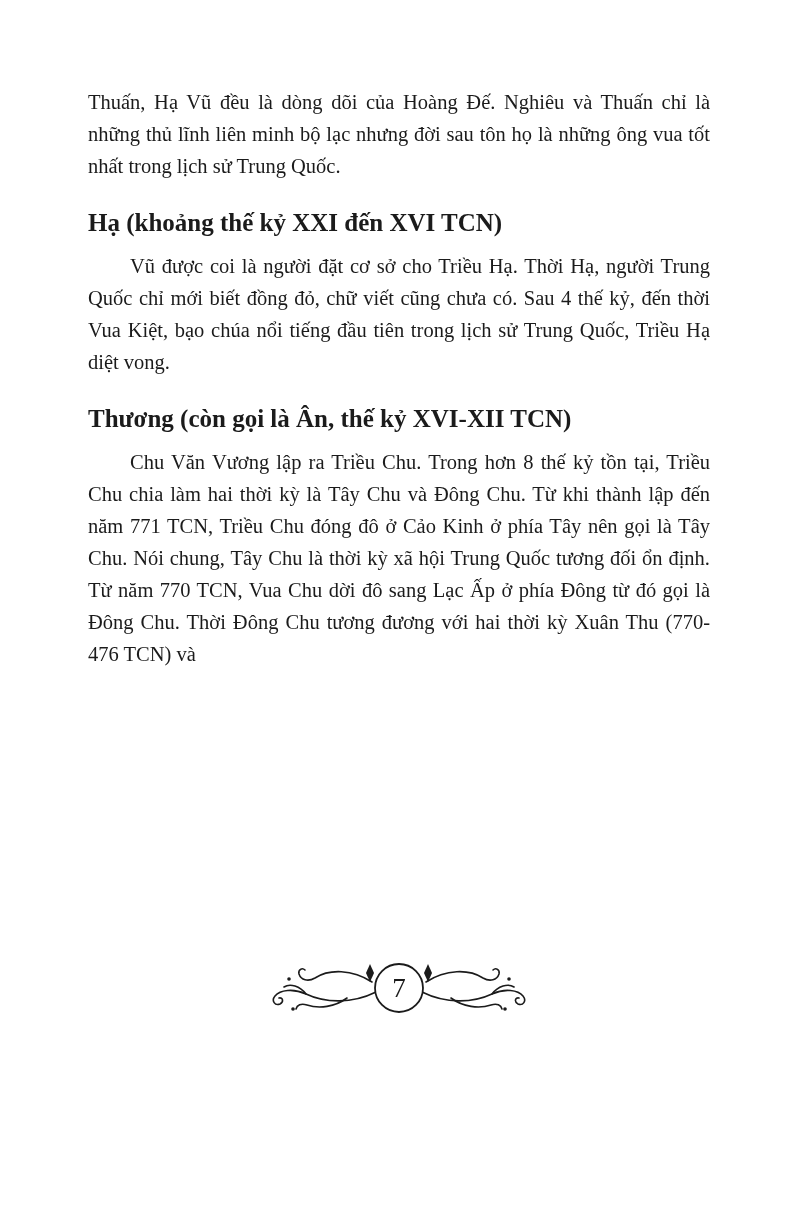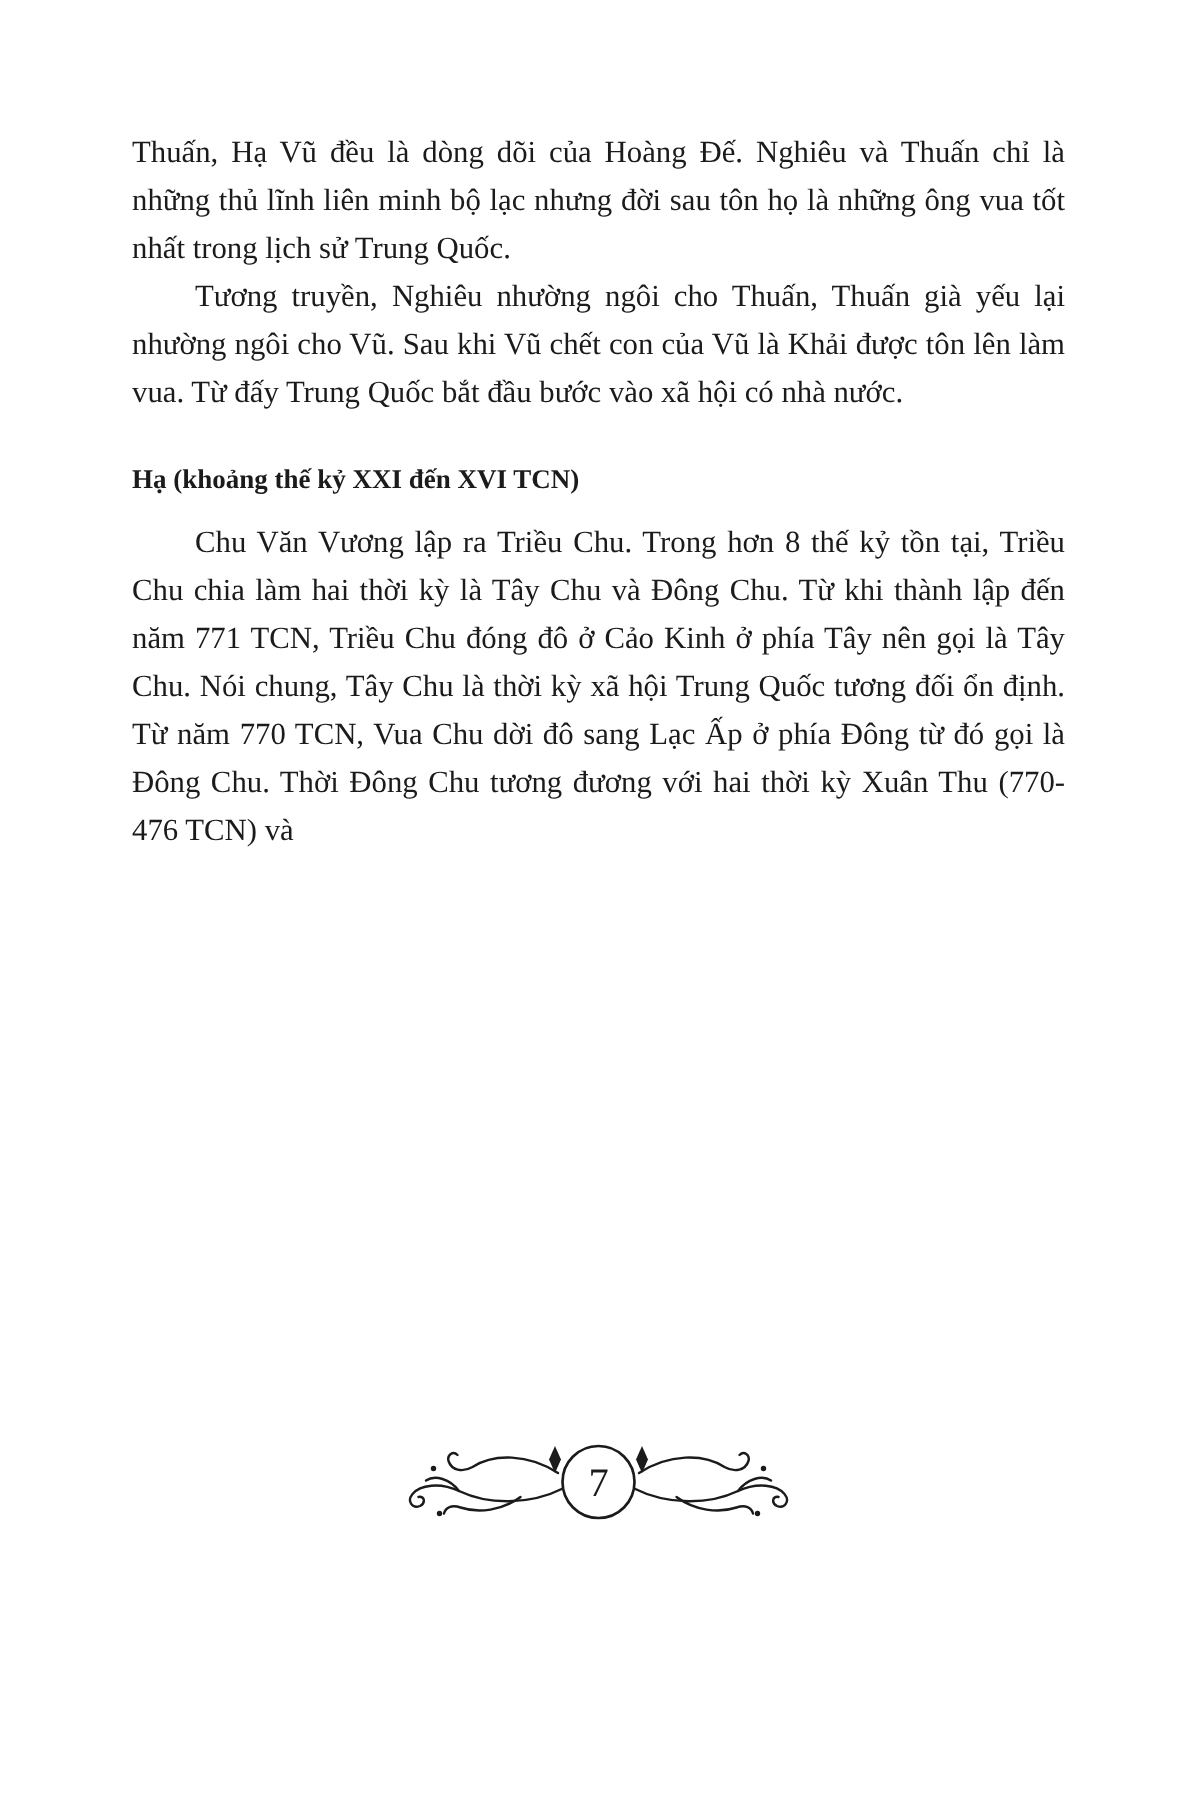--- a/index.html
+++ b/index.html
@@ -26,21 +26,21 @@
     font-size: 20.5px;
     line-height: 32px;
     text-align: justify;
     text-justify: inter-word;
   }
   .body-text p.indent {
     text-indent: 42px;
   }
   h2.section-heading {
     margin: 26px 0 12px 0;
-    font-size: 18px;
+    font-size: 25px;
     line-height: 30px;
     font-weight: bold;
     text-align: left;
   }
   .footer {
     position: absolute;
     left: 0;
     bottom: 52px;
     width: 798px;
     display: flex;
@@ -56,28 +56,29 @@
 </style>
 </head>
 <body>
 
 <div class="page">
 
   <div class="body-text">
 
     <p>Thuấn, Hạ Vũ đều là dòng dõi của Hoàng Đế. Nghiêu và Thuấn chỉ là những thủ lĩnh liên minh bộ lạc nhưng đời sau tôn họ là những ông vua tốt nhất trong lịch sử Trung Quốc.</p>
 
-    <p class="indent">Tương truyền, Nghiêu nhường ngôi cho Thuấn, Thuấn già yếu lại nhường ngôi cho Vũ. Sau khi Vũ chết con của Vũ là Khải được tôn lên làm vua. Từ đấy Trung Quốc bắt đầu bước vào xã hội có nhà nước.</p>
 
 
     <section>
       <h2 class="section-heading">Hạ (khoảng thế kỷ XXI đến XVI TCN)</h2>
+      <p class="indent">Vũ được coi là người đặt cơ sở cho Triều Hạ. Thời Hạ, người Trung Quốc chỉ mới biết đồng đỏ, chữ viết cũng chưa có. Sau 4 thế kỷ, đến thời Vua Kiệt, bạo chúa nổi tiếng đầu tiên trong lịch sử Trung Quốc, Triều Hạ diệt vong.</p>
     </section>
 
     <section>
+      <h2 class="section-heading">Thương (còn gọi là Ân, thế kỷ XVI-XII TCN)</h2>
     </section>
 
     <section>
       <p class="indent">Chu Văn Vương lập ra Triều Chu. Trong hơn 8 thế kỷ tồn tại, Triều Chu chia làm hai thời kỳ là Tây Chu và Đông Chu. Từ khi thành lập đến năm 771 TCN, Triều Chu đóng đô ở Cảo Kinh ở phía Tây nên gọi là Tây Chu. Nói chung, Tây Chu là thời kỳ xã hội Trung Quốc tương đối ổn định. Từ năm 770 TCN, Vua Chu dời đô sang Lạc Ấp ở phía Đông từ đó gọi là Đông Chu. Thời Đông Chu tương đương với hai thời kỳ Xuân Thu (770-476 TCN) và</p>
     </section>
 
   </div>
 
   <div class="footer">
     <svg class="ornament" viewBox="0 0 300 74" width="300" height="74" xmlns="http://www.w3.org/2000/svg">

